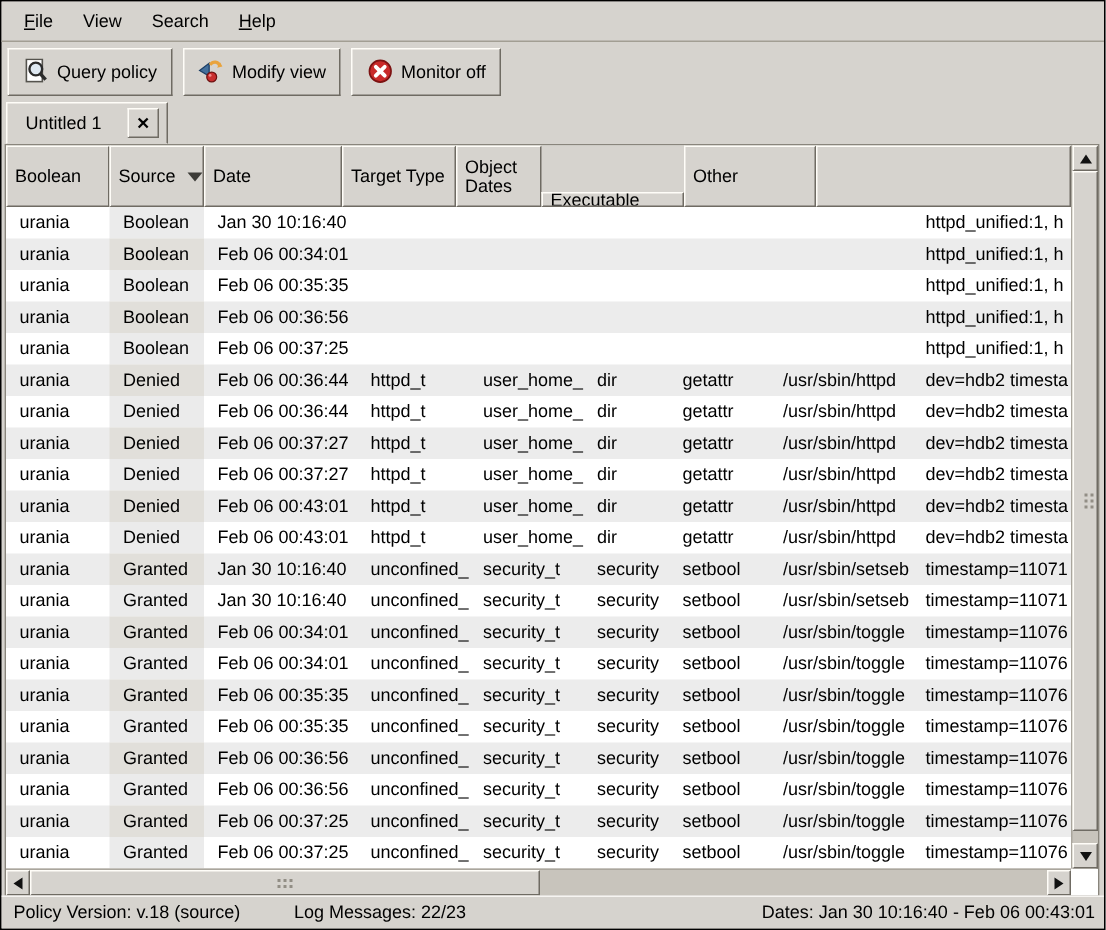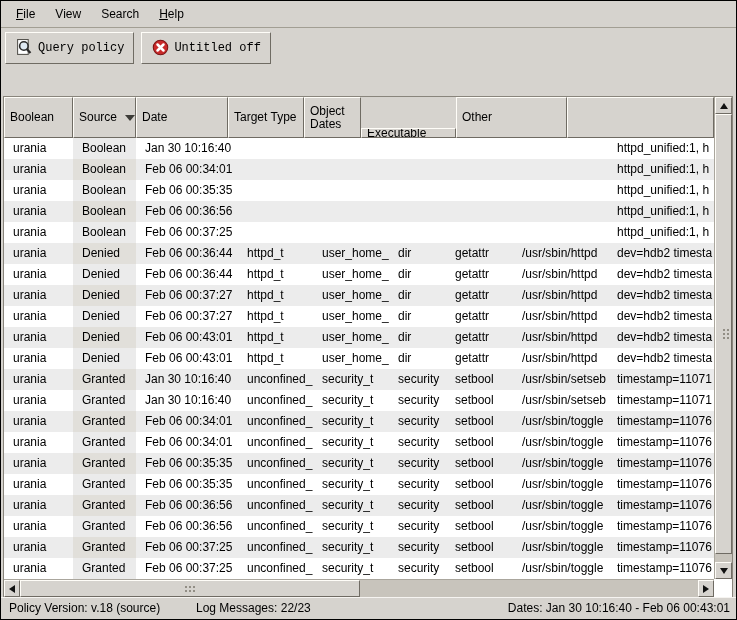--- a/index.html
+++ b/index.html
@@ -12,21 +12,21 @@
   
   .menubar{position:absolute;top:0;left:0;right:0;height:26px;display:flex;align-items:center;
     padding-left:5px;border-bottom:1px solid #a29e93;background:#d6d3ce;}
   .menu-item{padding:4px 10px;cursor:default;}
   .mn{text-decoration:underline;}
   
   .toolbar{position:absolute;top:27px;left:0;right:0;height:39px;display:flex;align-items:center;
     gap:7px;padding-left:4px;}
   .tbtn{display:flex;align-items:center;gap:5px;height:32px;padding:0 9px;background:#d6d3ce;
     border:1px solid;border-color:#fffdf8 #6f6b63 #6f6b63 #fffdf8;
-    font-family:Liberation Mono, monospace;font-size:12px;color:#000;cursor:default;}
+    font-family:Liberation Sans, sans-serif;font-size:12px;color:#000;cursor:default;}
   .ticon{display:flex;align-items:center;justify-content:center;width:18px;height:18px;}
   
   .tabbar{position:absolute;top:66px;left:0;right:0;height:29px;}
   .tab{position:absolute;left:3px;bottom:0;width:108px;height:28px;box-sizing:border-box;
     background:#d6d3ce;border:1px solid;border-color:#fffdf8 #6f6b63 #d6d3ce #fffdf8;
     display:flex;align-items:center;justify-content:space-between;padding:0 5px 0 12px;}
   .tab-close{width:21px;height:20px;box-sizing:border-box;background:#d6d3ce;
     border:1px solid;border-color:#fffdf8 #6f6b63 #6f6b63 #fffdf8;
     display:flex;align-items:center;justify-content:center;
     font-weight:bold;font-size:11px;cursor:default;}
@@ -104,28 +104,48 @@
           <rect x="1.5" y="0.5" width="10" height="14" fill="#fff" stroke="#55534e"></rect>
           <circle cx="7.4" cy="6.6" r="4" fill="#dfe9f2" stroke="#2b2b2b" stroke-width="1.5"></circle>
           <line x1="10.3" y1="9.6" x2="13.6" y2="13.2" stroke="#2b2b2b" stroke-width="2.1"></line>
         </svg>
       </span>
       <span>Query policy</span>
     </button>
     <button class="tbtn">
       <span class="ticon">
         <svg width="17" height="17" viewBox="0 0 16 16">
+          <path d="M1 7.5 L7 3 L7 11 Z" fill="#44709c" stroke="#1d3f66" stroke-width="0.8"></path>
+          <path d="M7.5 4 C9.5 1.4 12.8 1.8 13.6 4.6" fill="none" stroke="#e9a33c" stroke-width="2"></path>
+          <path d="M12 5.8 L15.3 5 L13.8 2.4 Z" fill="#e9a33c"></path>
+          <circle cx="8.6" cy="11.6" r="3.1" fill="#c92f2f" stroke="#6f1212" stroke-width="0.8"></circle>
+          <circle cx="7.6" cy="10.6" r="0.9" fill="#ef8d8d"></circle>
+        </svg>
+      </span>
+      <span>Modify view</span>
+    </button>
+    <button class="tbtn">
+      <span class="ticon">
+        <svg width="17" height="17" viewBox="0 0 16 16">
           <circle cx="8" cy="8" r="6.8" fill="#c92a2a" stroke="#7c1212"></circle>
           <path d="M5.2 5.2 L10.8 10.8 M10.8 5.2 L5.2 10.8" stroke="#fff" stroke-width="2.4" stroke-linecap="round"></path>
         </svg>
       </span>
-      <span>Untitled off</span>
+      <span>Monitor off</span>
     </button>
   </div>
 
+  <div class="tabbar">
+    <div class="tab">
+      <span>Untitled 1</span>
+      <span class="tab-close">
+          <span>✕</span>
+        </span>
+    </div>
+  </div>
 
   <div class="table-frame">
     <div class="thead" id="thead">
         <div class="hcell" style="width: 69px;">
           <span>Boolean</span>
         </div>
         <div class="hcell" style="width: 63px;">
           <span>Source</span>
           <i class="sort-arrow"></i>
         </div>
@@ -134,21 +154,21 @@
         </div>
         <div class="hcell" style="width: 76px;">
           <span>Target Type</span>
         </div>
         <div class="hcell" style="width: 57px;">
           <span>Object Dates</span>
         </div>
         <div class="hcell" style="width: 95px; margin-top: 31px;">
           <span>Executable</span>
         </div>
-        <div class="hcell" style="width: 111px;">
+        <div class="hcell" style="width: 88px;">
           <span>Other</span>
         </div>
         <div class="hcell hfill"></div>
       </div>
     <div class="tbody" id="tbody">
         <div class="trow">
           <div class="cell" style="width: 69px;">urania</div>
           <div class="cell sorted" style="width: 63px;">Boolean</div>
           <div class="cell" style="width: 102px;">Jan 30 10:16:40</div>
           <div class="cell" style="width: 75px;"></div>

